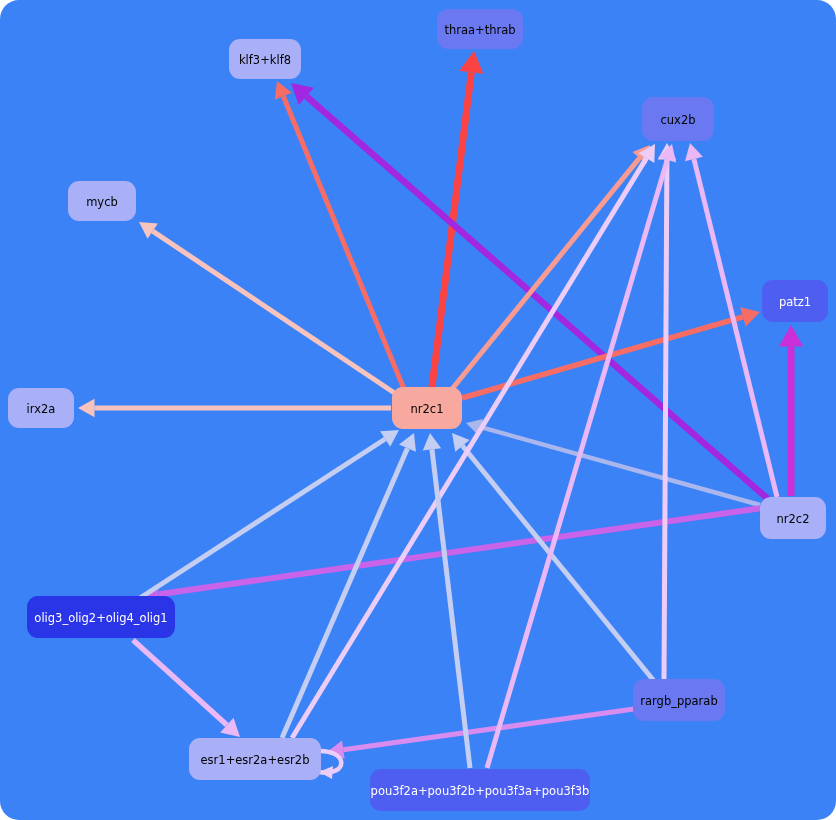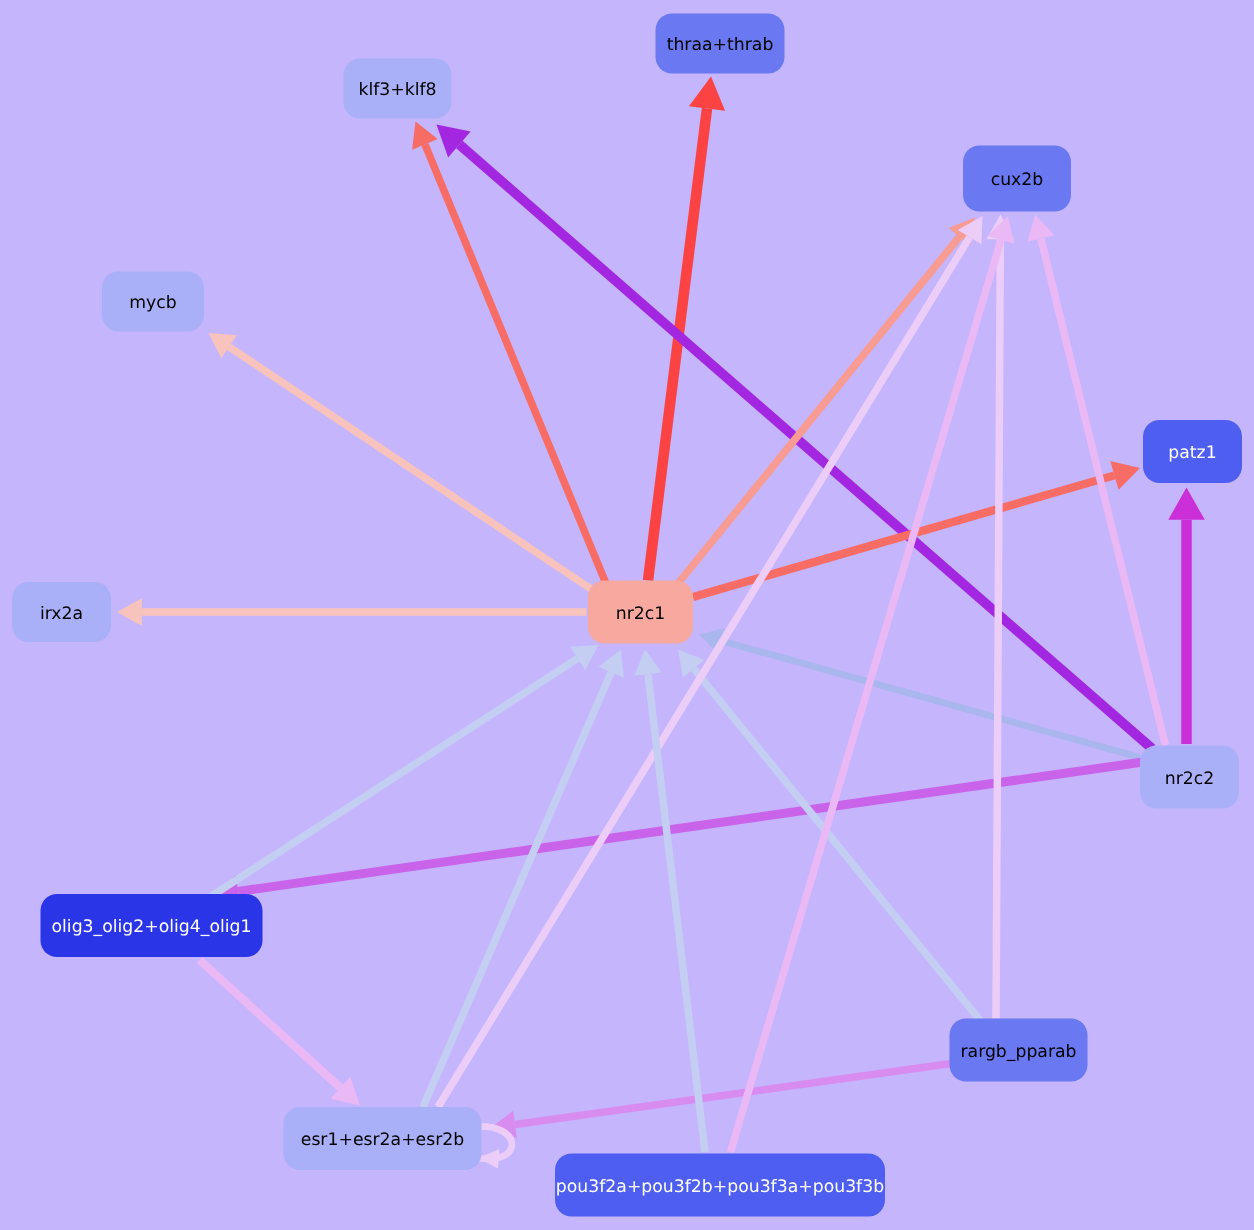--- a/index.html
+++ b/index.html
@@ -8,22 +8,23 @@
     padding: 0;
     background: #ffffff;
   }
   body {
     font-family: "DejaVu Sans", "Liberation Sans", sans-serif;
   }
   #graph-canvas {
     position: relative;
     width: 836px;
     height: 820px;
-    background: #c4b5fd;
+    background: #3b82f6;
     overflow: hidden;
+    border-radius: 19px;
   }
   svg#network-svg {
     position: absolute;
     top: 0;
     left: 0;
     width: 836px;
     height: 820px;
     display: block;
   }
   .node-rect {

